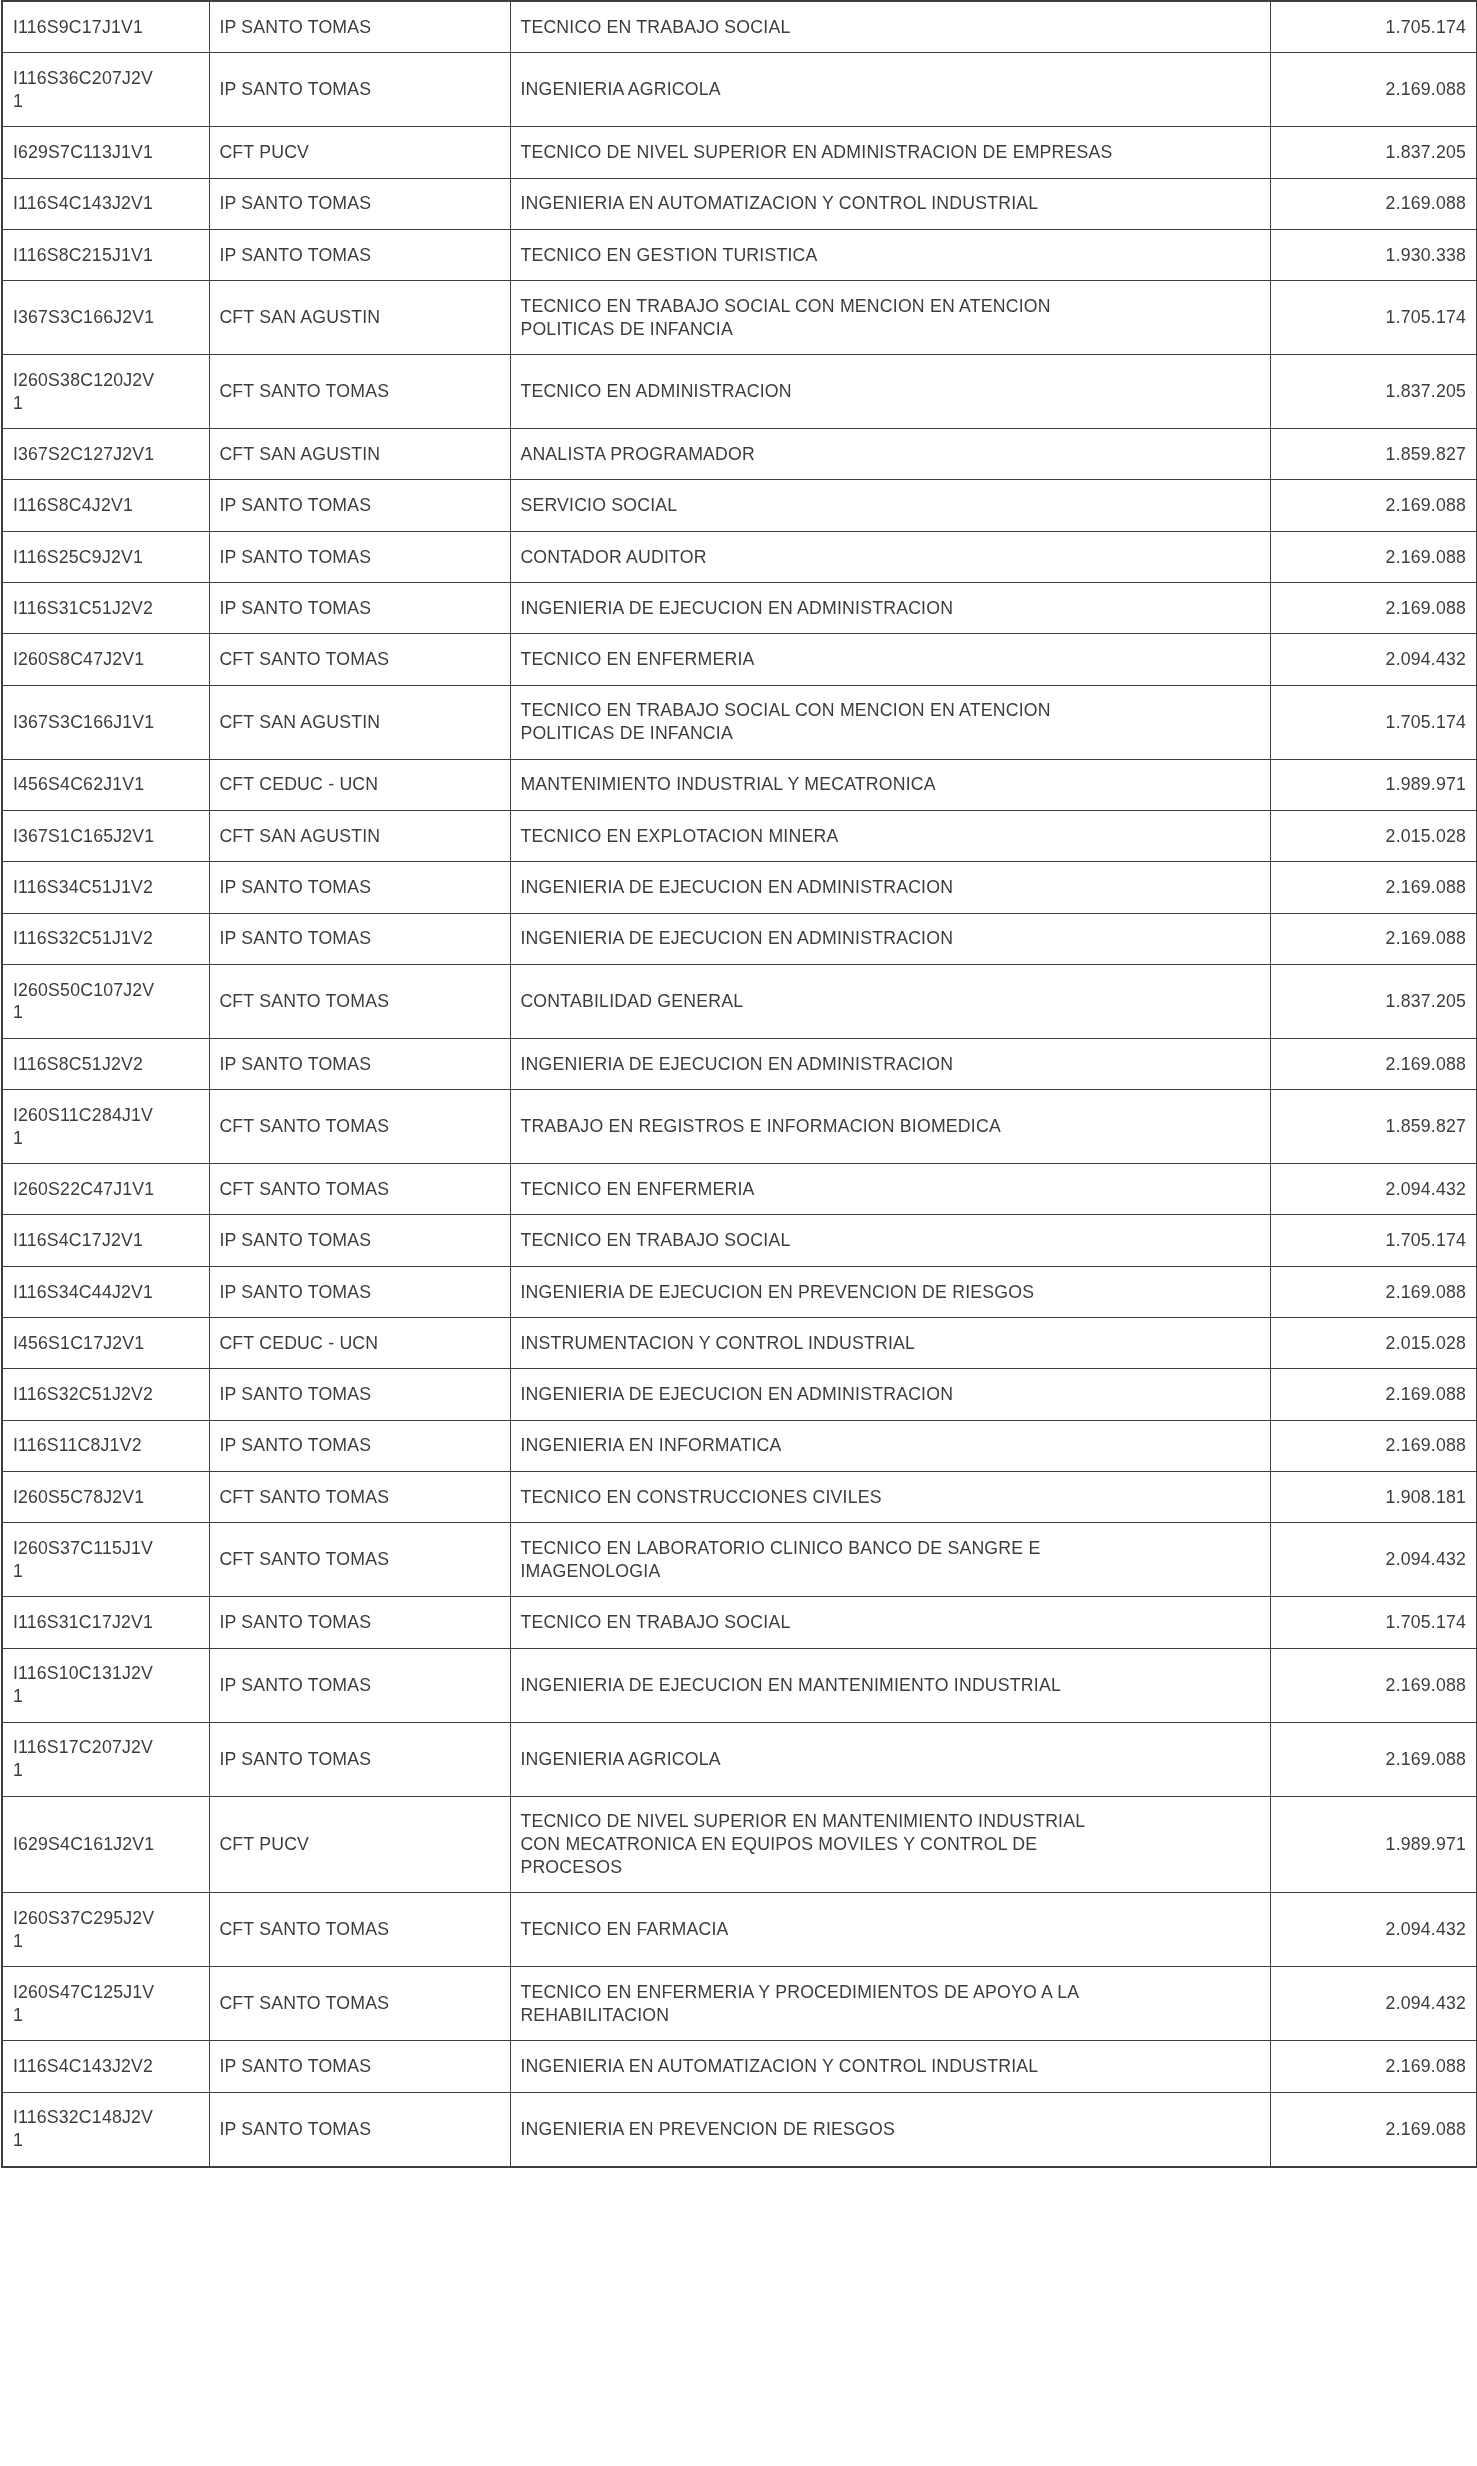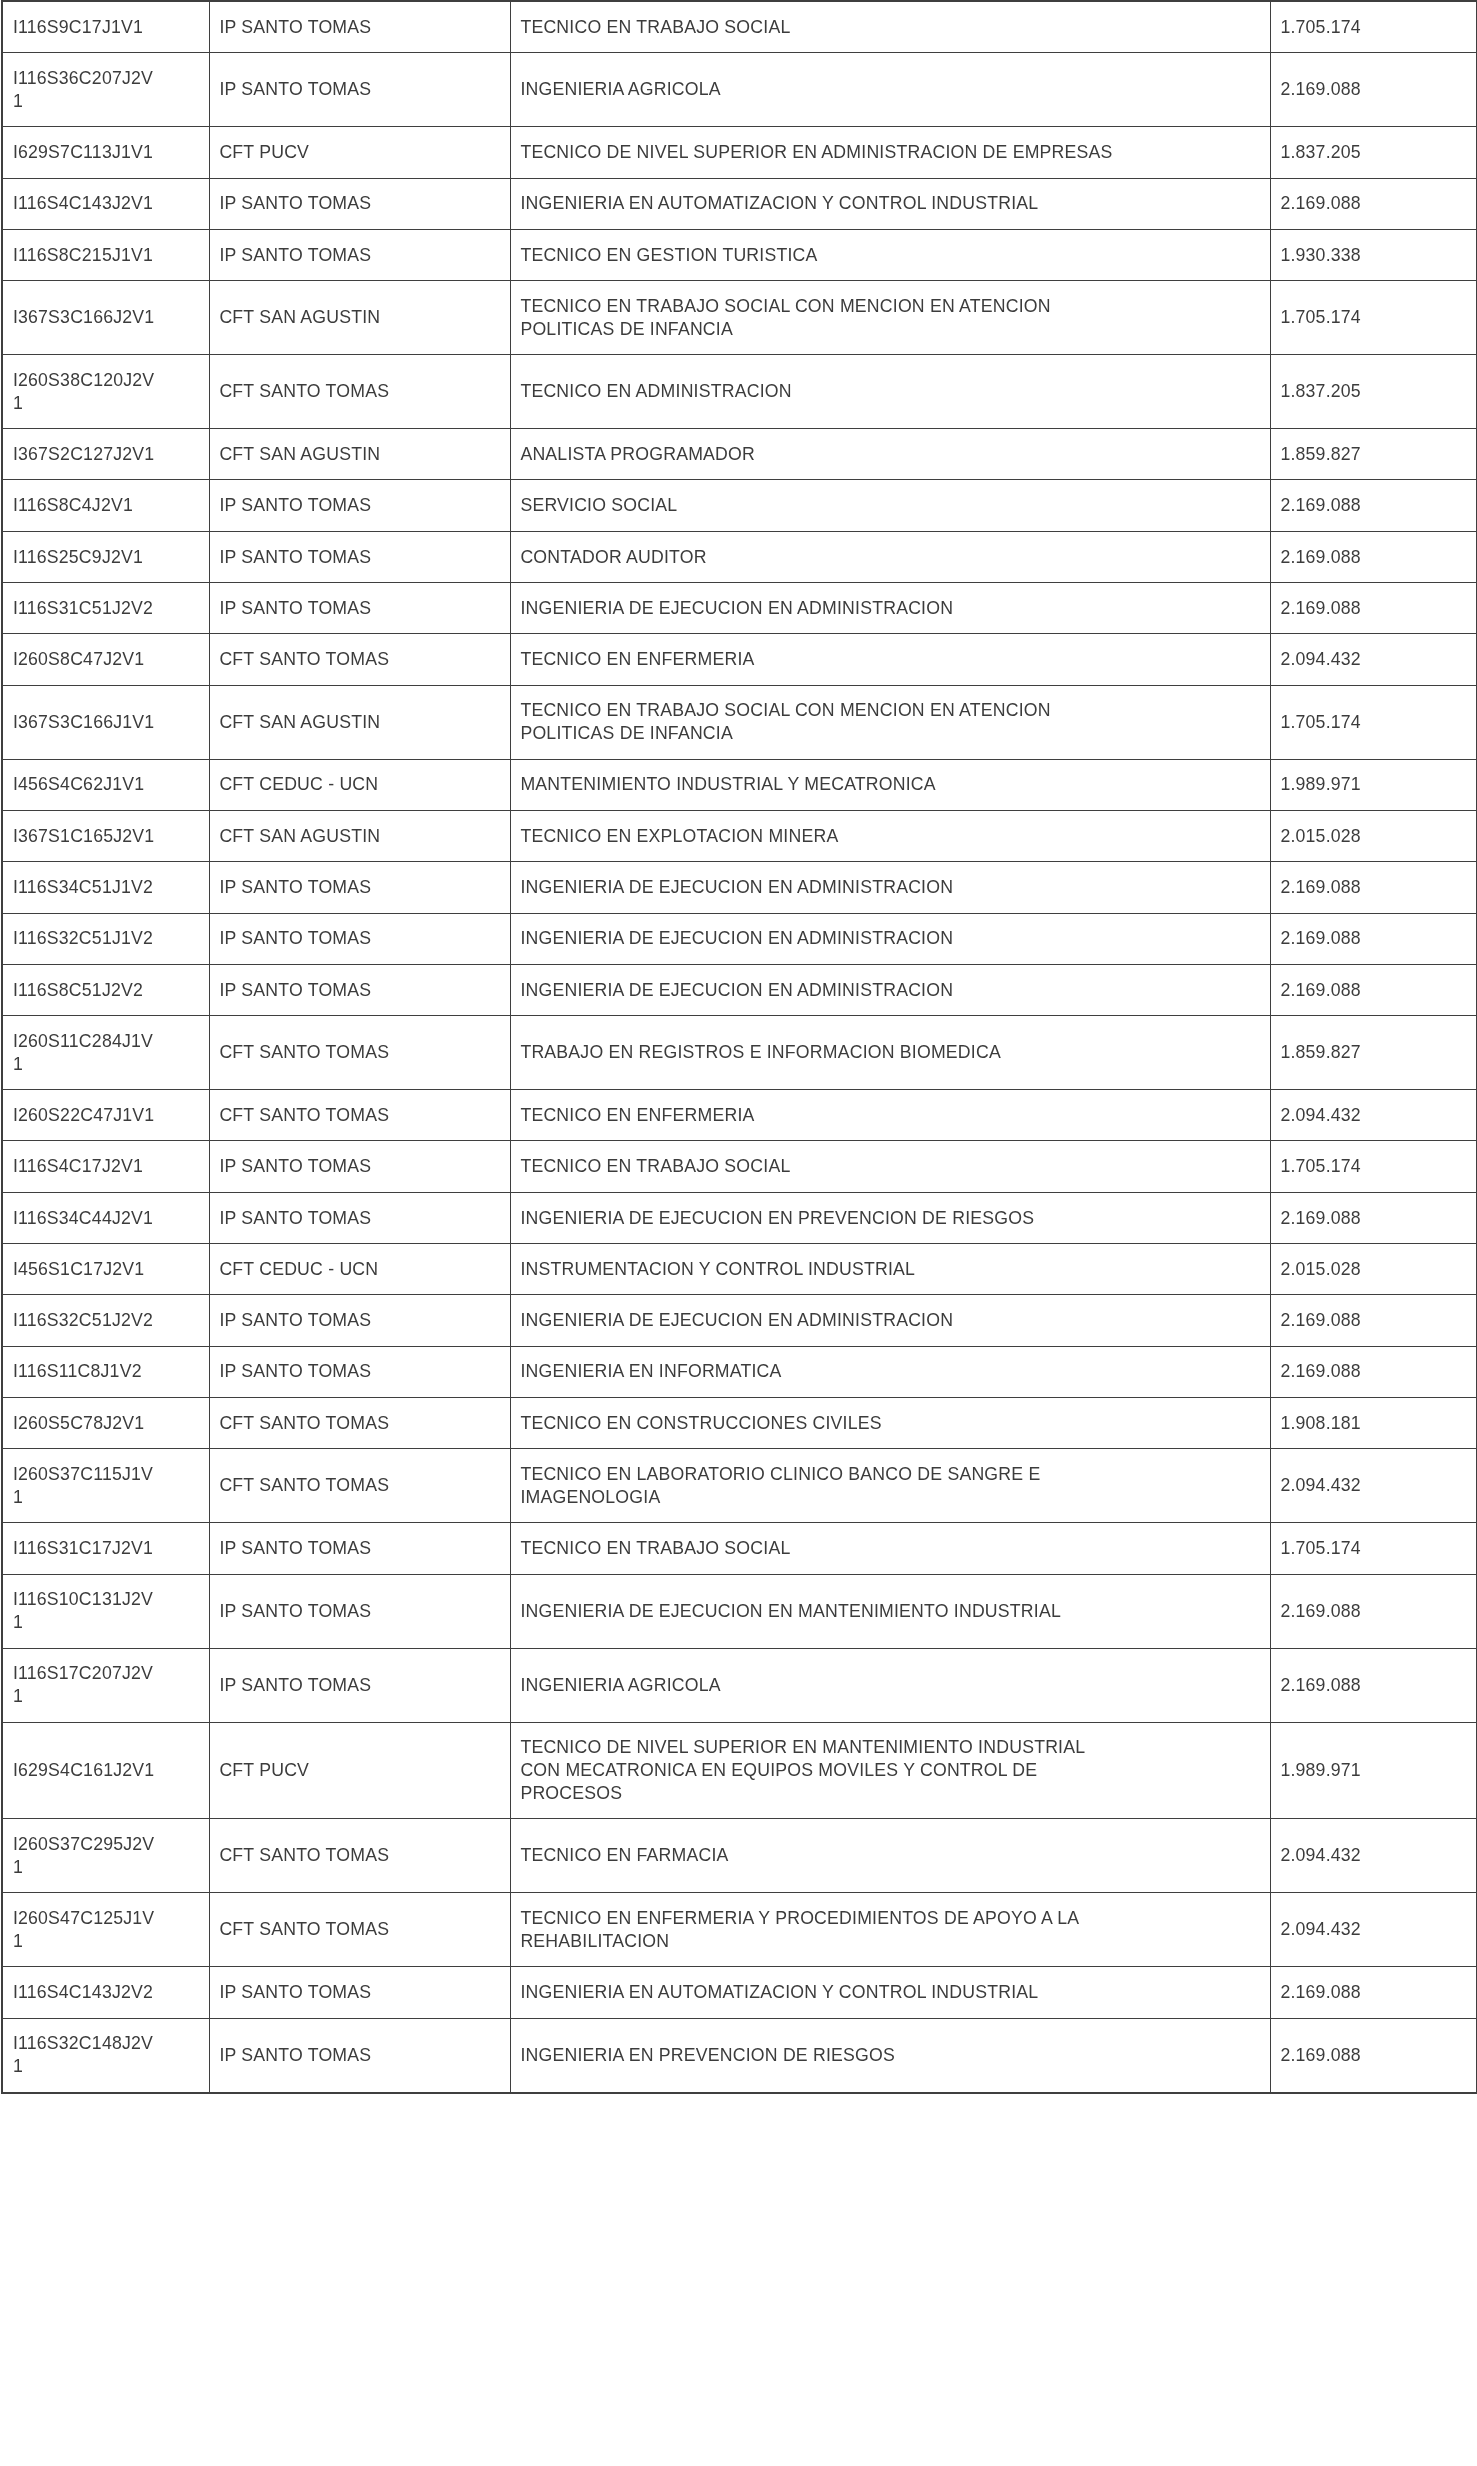--- a/index.html
+++ b/index.html
@@ -32,21 +32,21 @@
     white-space: pre-line;
     overflow-wrap: break-word;
   }
   table.grid {
     border: 2px solid #3f3f3f;
   }
   td.cell-code {
     padding-left: 7.9px;
   }
   td.cell-amount {
-    text-align: left;
+    text-align: right;
     padding-right: 15.8px;
   }
 </style>
 </head>
 <body>
 
 <div class="page">
   <table class="grid">
     <colgroup>
       <col style="width:207px">
@@ -155,20 +155,27 @@
     <td class="cell-program">INGENIERIA DE EJECUCION EN ADMINISTRACION</td>
     <td class="cell-amount">2.169.088</td>
   </tr>
         <tr>
     <td class="cell-code">I116S32C51J1V2</td>
     <td class="cell-institution">IP SANTO TOMAS</td>
     <td class="cell-program">INGENIERIA DE EJECUCION EN ADMINISTRACION</td>
     <td class="cell-amount">2.169.088</td>
   </tr>
         <tr>
+    <td class="cell-code">I260S50C107J2V
+1</td>
+    <td class="cell-institution">CFT SANTO TOMAS</td>
+    <td class="cell-program">CONTABILIDAD GENERAL</td>
+    <td class="cell-amount">1.837.205</td>
+  </tr>
+        <tr>
     <td class="cell-code">I116S8C51J2V2</td>
     <td class="cell-institution">IP SANTO TOMAS</td>
     <td class="cell-program">INGENIERIA DE EJECUCION EN ADMINISTRACION</td>
     <td class="cell-amount">2.169.088</td>
   </tr>
         <tr>
     <td class="cell-code">I260S11C284J1V
 1</td>
     <td class="cell-institution">CFT SANTO TOMAS</td>
     <td class="cell-program">TRABAJO EN REGISTROS E INFORMACION BIOMEDICA</td>

